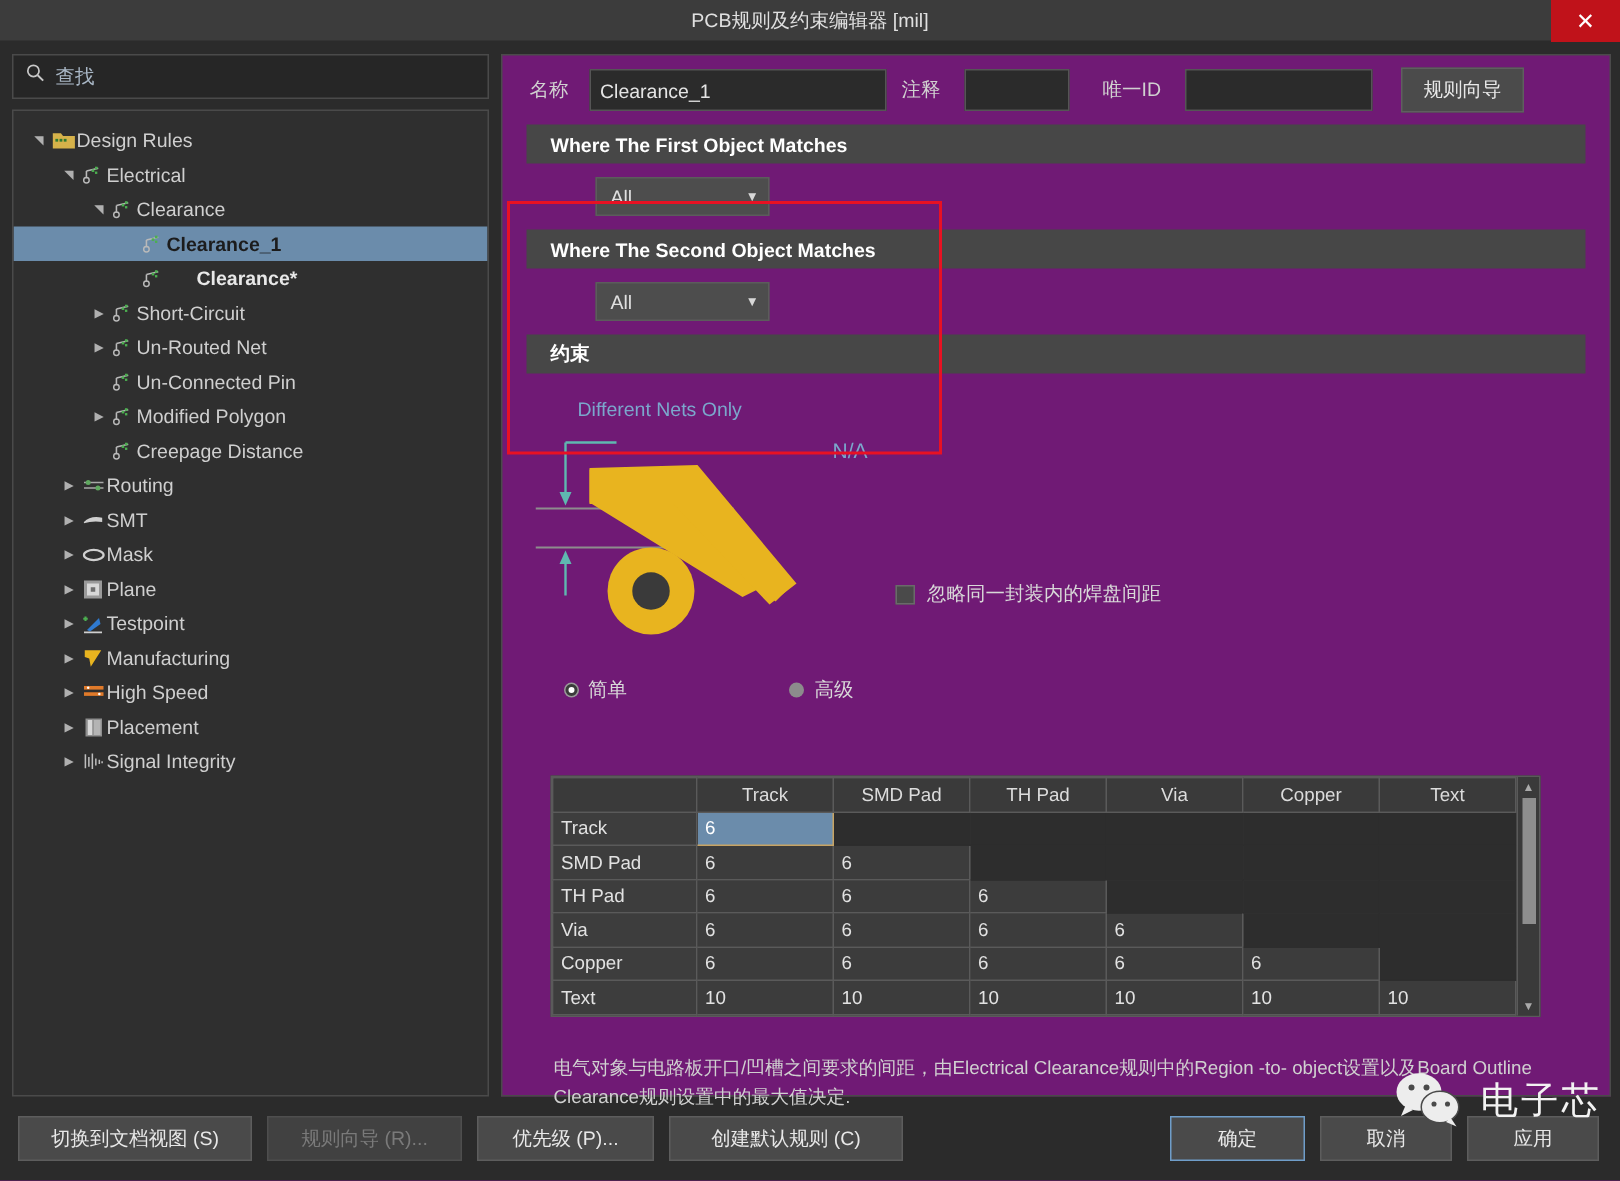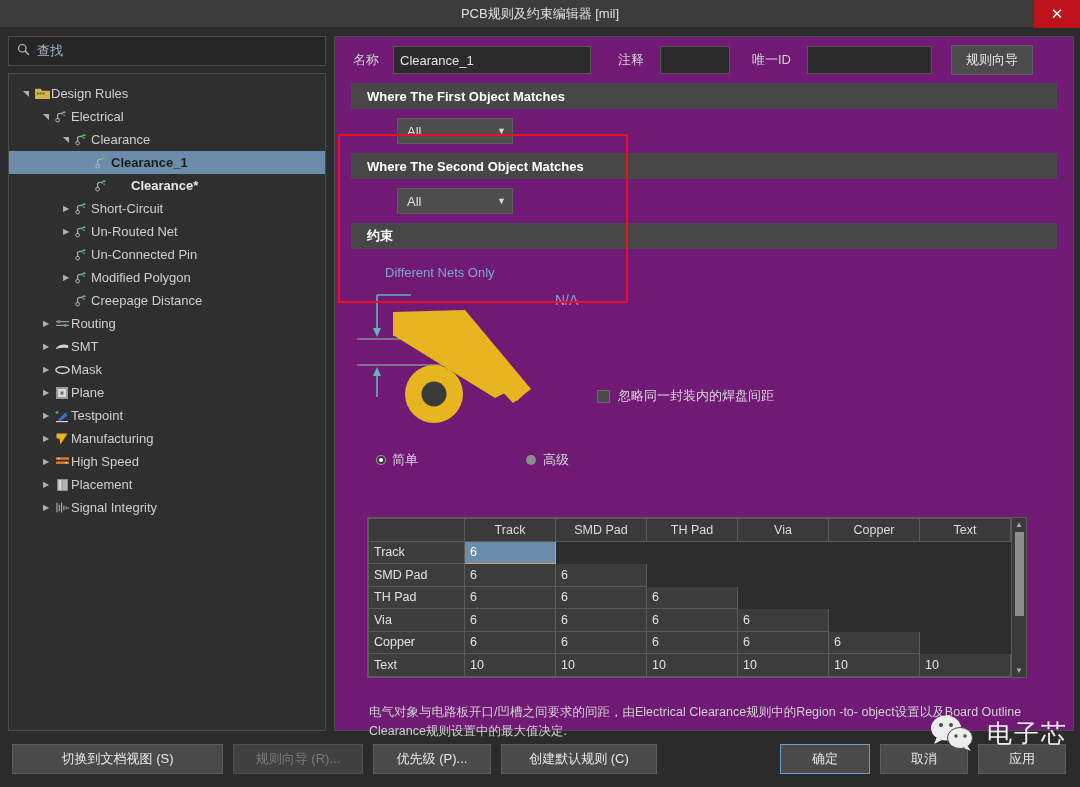--- a/index.html
+++ b/index.html
@@ -450,21 +450,21 @@
       </div>
   </div>
 
   <div class="right-panel">
 
     <div class="red-box"></div>
 
     <div class="name-row">
       <span class="fld-label" style="margin-right:14px">名称</span>
       <span class="txt-input" style="width:198px">Clearance_1</span>
-      <span class="fld-label" style="margin-left:27px;margin-right:16px">注释</span>
+      <span class="fld-label" style="margin-left:10px;margin-right:16px">注释</span>
       <span class="txt-input" style="width:70px"></span>
       <span class="fld-label" style="margin-left:22px;margin-right:16px">唯一ID</span>
       <span class="txt-input" style="width:125px"></span>
       <span class="btn" style="margin-left:19px;width:82px">规则向导</span>
     </div>
 
     <div class="band">Where The First Object Matches</div>
     <div class="band-sub">
       <div class="dropdown">
         <span>All</span>
@@ -599,21 +599,21 @@
         <div class="thumb"></div>
         <span class="arw">▼</span>
       </div>
     </div>
 
     <div class="desc-text">电气对象与电路板开口/凹槽之间要求的间距，由Electrical Clearance规则中的Region -to- object设置以及Board Outline Clearance规则设置中的最大值决定.</div>
   </div>
 </div>
 
 <div class="footer">
-  <div class="fbtn" style="width:211px;margin-right:10px">切换到文档视图 (S)</div>
+  <div class="fbtn" style="width:156px;margin-right:10px">切换到文档视图 (S)</div>
   <div class="fbtn disabled" style="width:130px;margin-right:10px">规则向导 (R)...</div>
   <div class="fbtn" style="width:118px;margin-right:10px">优先级 (P)...</div>
   <div class="fbtn" style="width:156px">创建默认规则 (C)</div>
   <div class="fspacer"></div>
   <div class="fbtn primary" style="width:90px;margin-right:10px">确定</div>
   <div class="fbtn" style="width:88px;margin-right:10px">取消</div>
   <div class="fbtn" style="width:88px">应用</div>
 </div>
 
 <div class="watermark">

